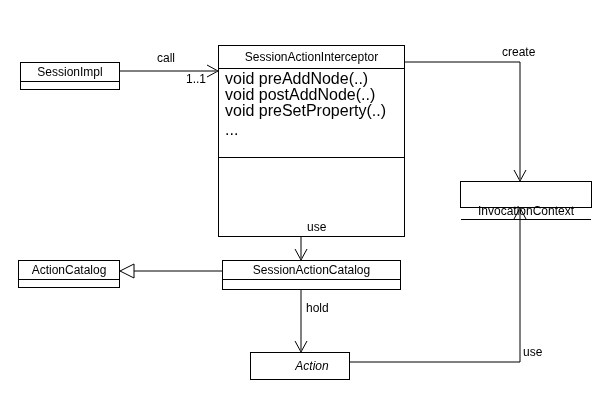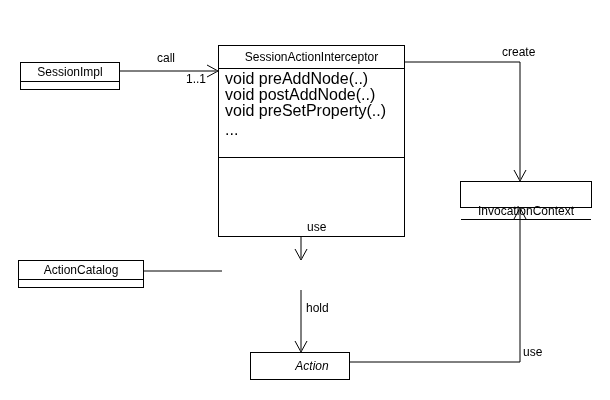--- a/index.html
+++ b/index.html
@@ -93,25 +93,29 @@
       <div class="method-ellipsis">...</div>
     </div>
     <div class="empty-compartment"></div>
   </div>
 
   <div class="uml-box" style="left:460px;top:181px;width:132px;height:27px;">
     <div class="name-compartment with-divider" style="height:18px;margin-top:20px;">InvocationContext</div>
     <div class="empty-compartment"></div>
   </div>
 
-  <div class="uml-box" style="left:18px;top:260px;width:126px;height:28px;text-align:right;">
+  <div class="uml-box" style="left:18px;top:260px;width:102px;height:28px;text-align:right;">
     <div class="name-compartment with-divider" style="height:19px;">ActionCatalog</div>
     <div class="empty-compartment"></div>
   </div>
 
+  <div class="uml-box" style="left:222px;top:260px;width:179px;height:30px;">
+    <div class="name-compartment with-divider" style="height:19px;">SessionActionCatalog</div>
+    <div class="empty-compartment"></div>
+  </div>
 
   <div class="uml-box" style="left:250px;top:352px;width:100px;height:28px;padding-left:24px;">
     <div class="name-compartment abstract-name" style="height:100%;">Action</div>
   </div>
 
   <span class="edge-label" style="left:157px;top:51px;">call</span>
   <span class="edge-label" style="left:186px;top:72px;">1..1</span>
   <span class="edge-label" style="left:502px;top:45px;">create</span>
   <span class="edge-label" style="left:307px;top:220px;">use</span>
   <span class="edge-label" style="left:306px;top:301px;">hold</span>

